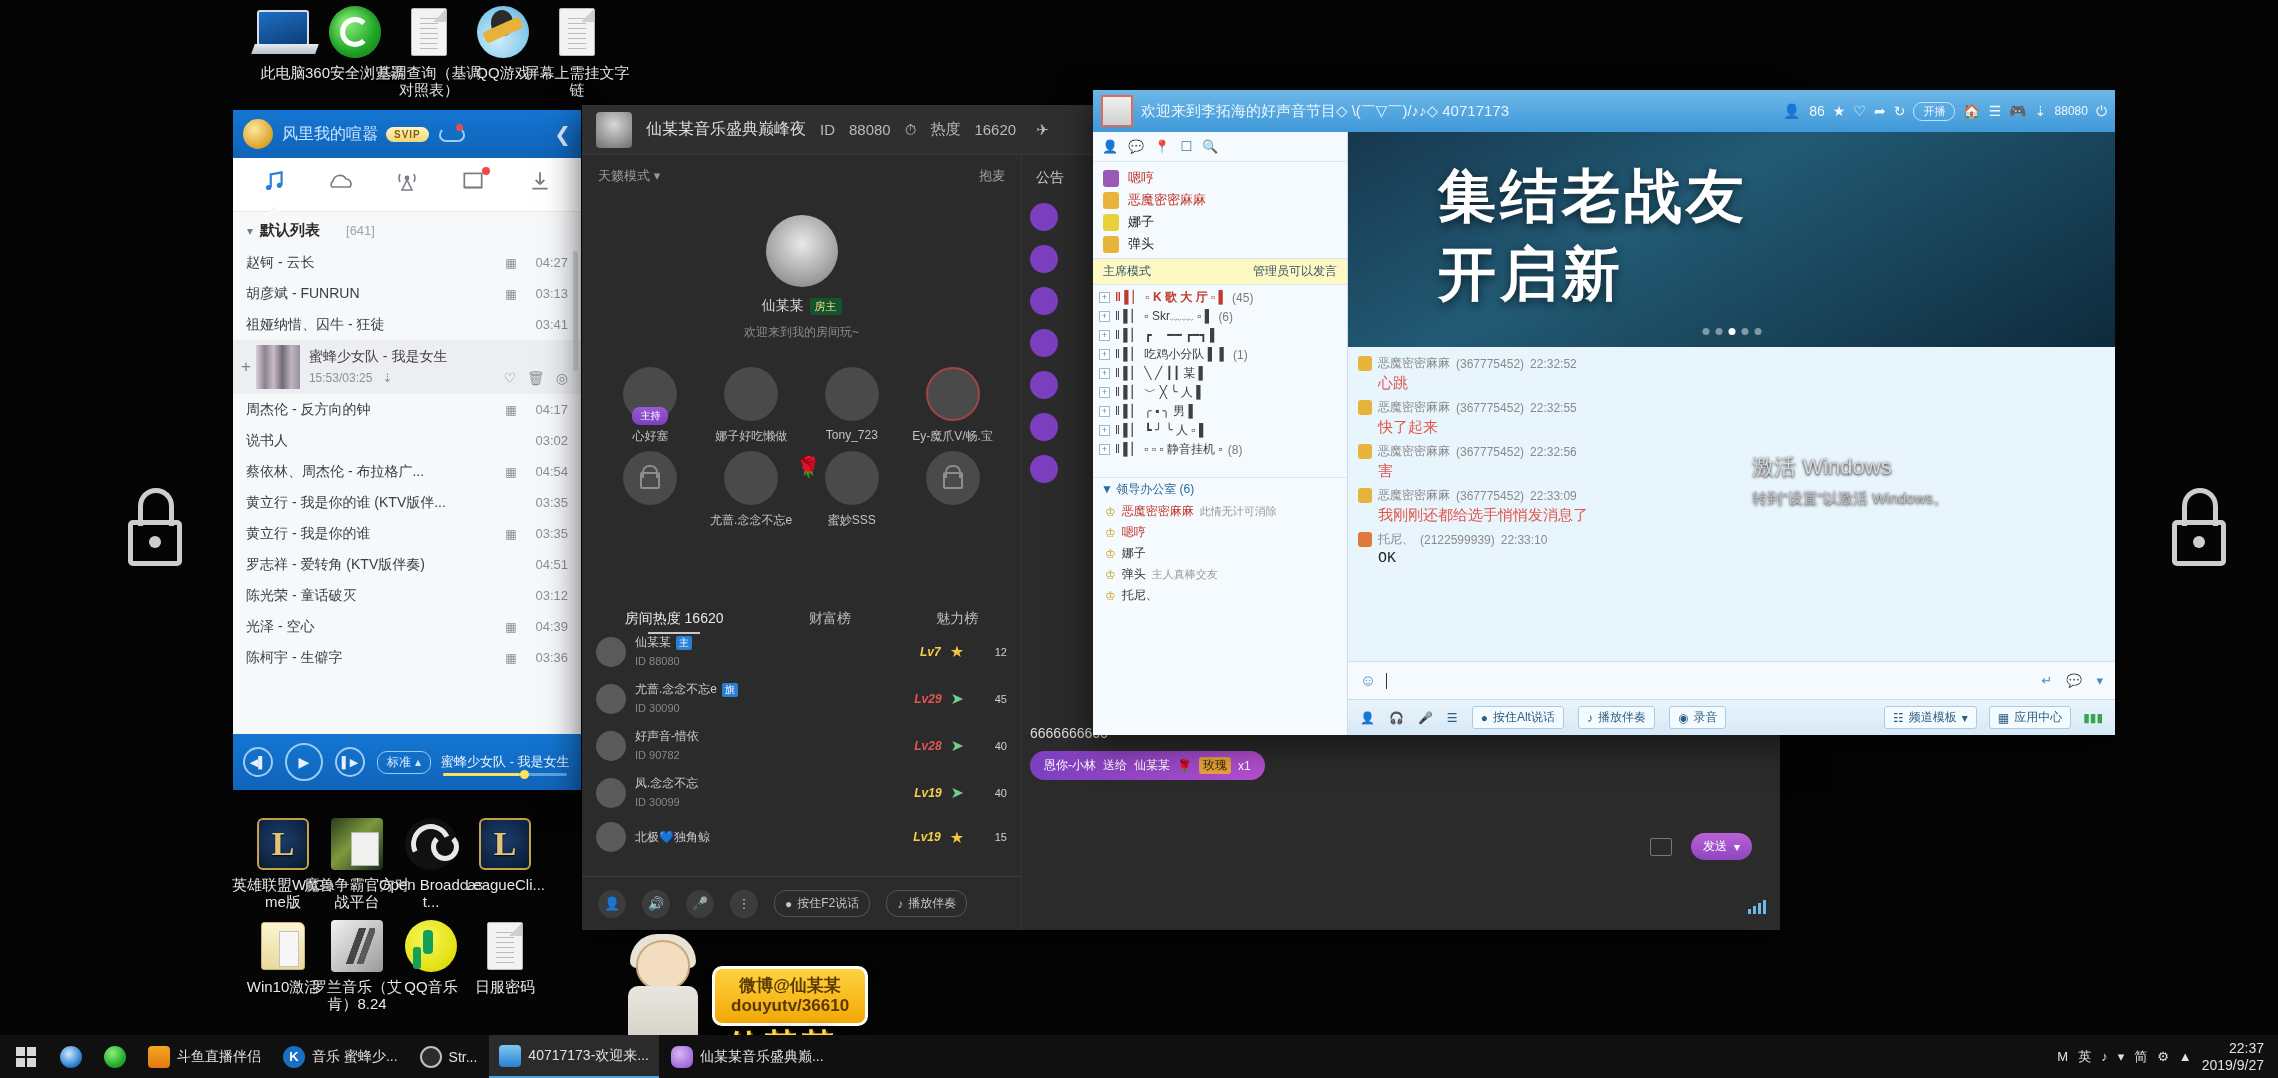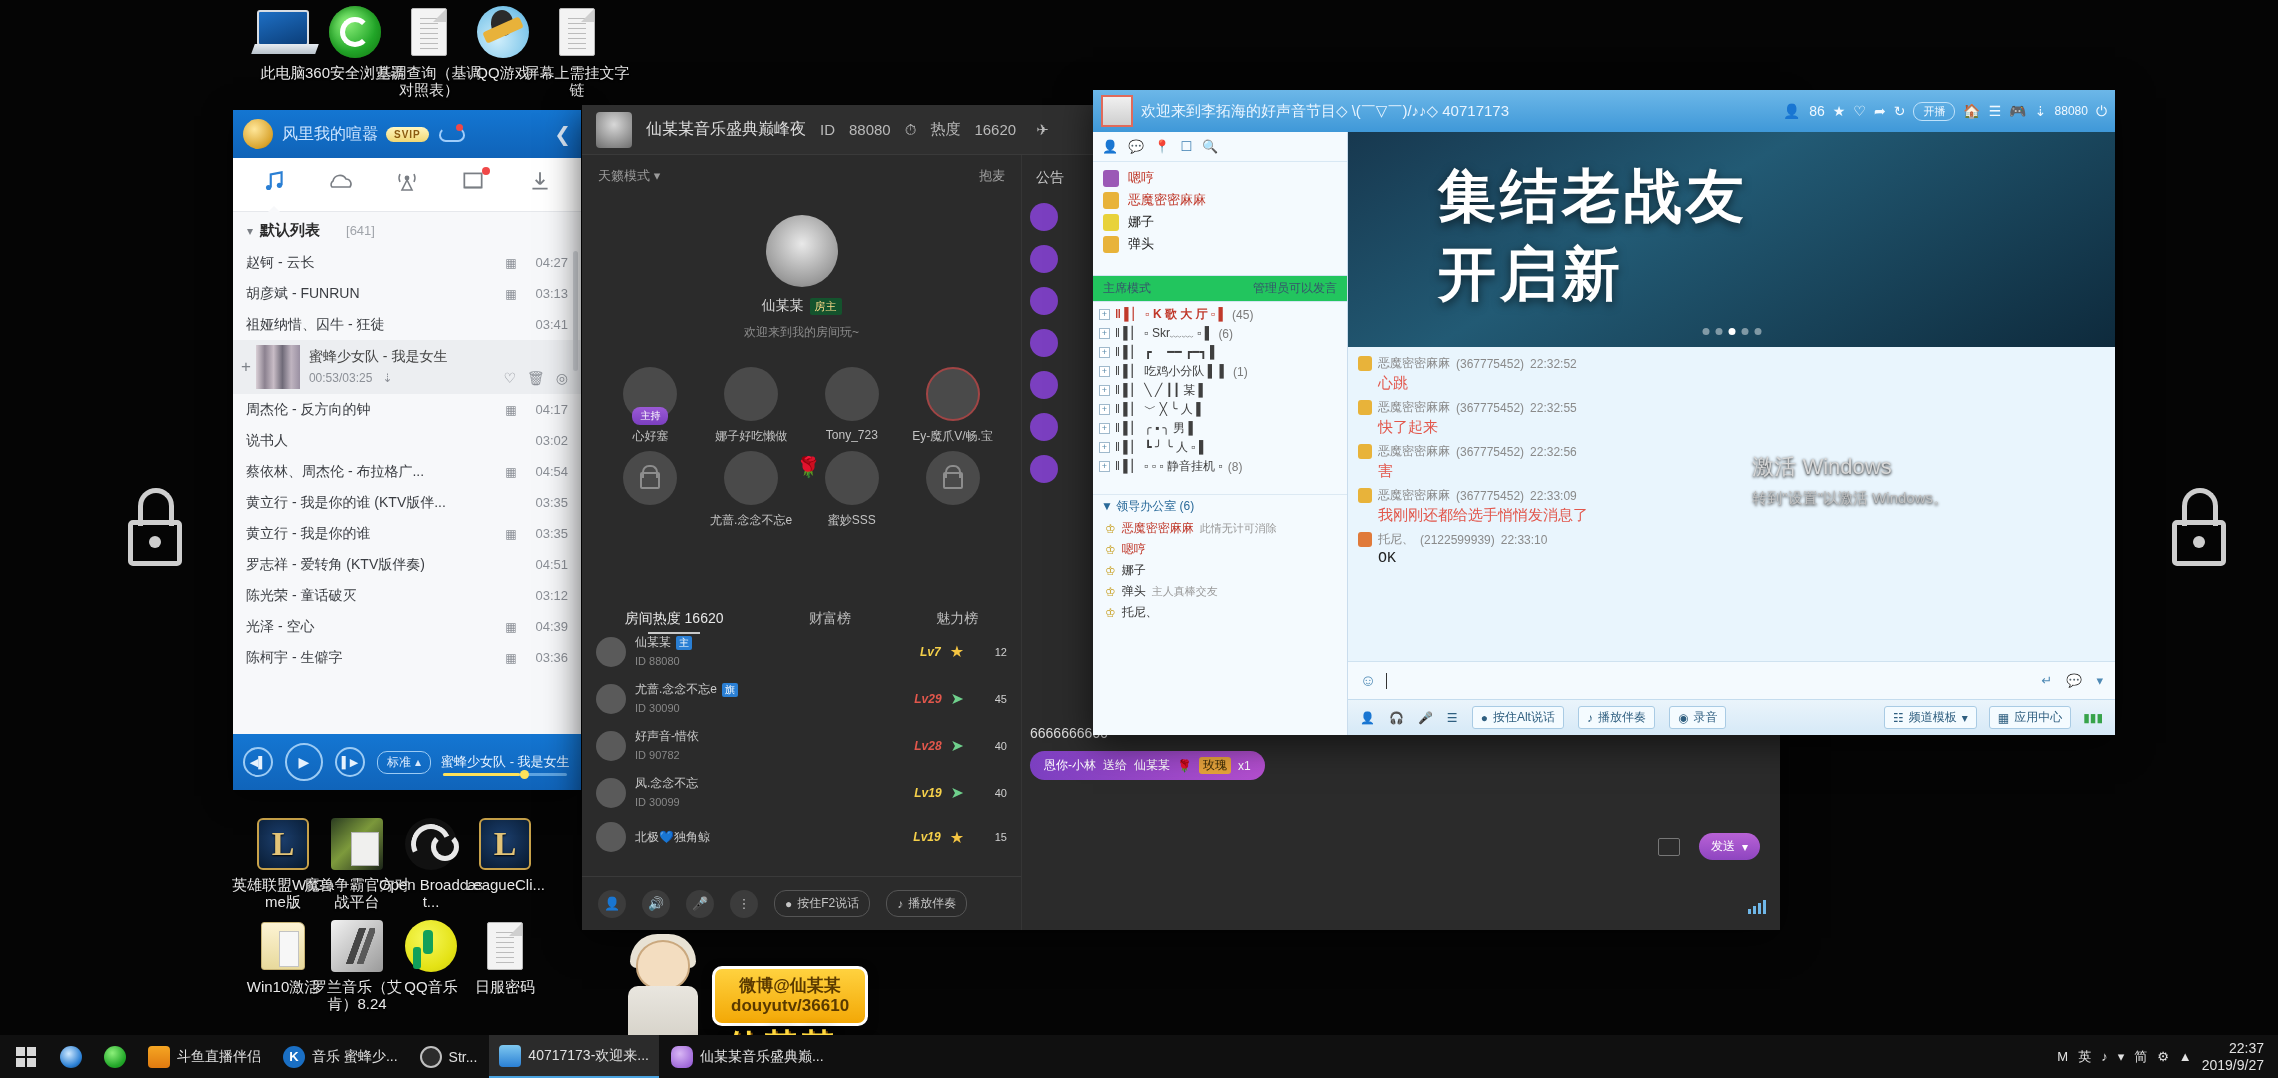--- a/index.html
+++ b/index.html
@@ -179,42 +179,42 @@
 
   #room .rightpane{flex:1;position:relative;background:#2b2b2b;}
   #room .rightpane .notice{position:absolute;left:14px;top:14px;font-size:14px;color:#c9c9c9;}
   #room .giftcol{position:absolute;left:8px;top:48px;display:flex;flex-direction:column;gap:14px;}
   #room .giftcol .g{width:28px;height:28px;border-radius:50%;background:#7b3fc0;}
   #room .msgs{position:absolute;left:8px;right:12px;bottom:150px;}
   #room .chatline{font-size:14px;color:#dcdcdc;margin-bottom:10px;}
   #room .bubble{display:inline-flex;align-items:center;gap:7px;background:linear-gradient(90deg,#7b3fc0,#b44fd0);
           border-radius:16px;padding:6px 14px;font-size:12px;color:#fff;}
   #room .bubble .bx{background:#e6a33c;color:#3a2a05;border-radius:3px;padding:0 4px;}
-  #room .inputbar{position:absolute;left:12px;right:8px;bottom:64px;height:56px;}
+  #room .inputbar{position:absolute;left:12px;right:16px;bottom:64px;height:56px;}
   #room .inputbar .imgbtn{position:absolute;right:92px;bottom:10px;width:22px;height:18px;border:1px solid #777;border-radius:2px;}
   #room .sendbtn{position:absolute;right:12px;bottom:6px;background:linear-gradient(#b862d6,#8e45c0);color:#fff;
           border-radius:14px;padding:5px 12px;font-size:12px;display:flex;gap:7px;align-items:center;}
   #room .netbars{position:absolute;right:14px;bottom:16px;display:flex;gap:2px;align-items:flex-end;}
   #room .netbars i{display:block;width:3px;background:#6fb7e8;}
 
   
   #yy{position:absolute;left:1093px;top:90px;width:1022px;height:645px;background:#eaf4fb;
       box-shadow:0 8px 34px rgba(0,0,0,.6);overflow:hidden;}
   #yy .ytop{height:42px;background:linear-gradient(#6cb7e8,#3f98d8);display:flex;align-items:center;padding:0 8px;gap:8px;}
   #yy .ytop .ya{width:32px;height:32px;background:linear-gradient(#f0f0f0,#cfcfcf);border:2px solid #e06a5a;flex:none;}
   #yy .ytop .yt{font-size:15px;color:#e8f4ff;white-space:nowrap;overflow:hidden;text-overflow:ellipsis;flex:1;}
   #yy .ytop .icn{color:#f0f8ff;font-size:14px;}
   #yy .ycols{display:flex;height:603px;}
   #yy .ychan{width:255px;background:#f4fafe;border-right:1px solid #c9dced;display:flex;flex-direction:column;}
   #yy .chtools{height:30px;display:flex;align-items:center;gap:10px;padding:0 9px;border-bottom:1px solid #d8e8f4;color:#3e7fb1;font-size:13px;}
   #yy .mics{padding:5px 0 3px;}
   #yy .microw{display:flex;align-items:center;gap:9px;padding:2px 10px;font-size:13px;}
   #yy .microw .shirt{width:16px;height:17px;flex:none;}
   #yy .modebar{display:flex;justify-content:space-between;align-items:center;padding:4px 10px;font-size:12px;
-       color:#36556b;background:#22c55e;border-top:1px solid #d3e5f2;border-bottom:1px solid #d3e5f2;margin-top:17px;}
+       color:#36556b;background:#fef9c3;border-top:1px solid #d3e5f2;border-bottom:1px solid #d3e5f2;}
   #yy .chanlist{flex:1;overflow:hidden;padding-top:3px;}
   #yy .chrow{display:flex;align-items:center;gap:5px;padding:1px 6px;font-size:12px;color:#3f3f3f;white-space:nowrap;}
   #yy .chrow .exp{width:11px;height:11px;border:1px solid #9fb9cc;background:#fff;color:#5b8bab;font-size:9px;
        line-height:9px;text-align:center;flex:none;}
   #yy .chrow .cnt{color:#7a7a7a;}
   #yy .subsec{padding:3px 8px;font-size:12px;color:#2a6a9a;border-top:1px solid #dce9f3;margin-top:18px;}
   #yy .memrow{display:flex;align-items:center;gap:6px;padding:2px 12px;font-size:12px;color:#333;}
   #yy .ychat{flex:1;position:relative;background:#ddeefb;}
   #yy .banner{position:absolute;left:0;right:0;top:0;height:215px;
        background:linear-gradient(150deg,#17384f,#225a74 40%,#0e2a3c);overflow:hidden;}
@@ -446,21 +446,21 @@
         <span class="mv"></span>
         <span class="dur">03:41</span>
       </div>
 
       <div class="row playing">
         <span class="plus">+</span>
         <span class="cover"></span>
         <span class="meta">
           <span class="t1">蜜蜂少女队 - 我是女生</span>
           <span class="t2">
-            <span>00:53/03:25</span>
+            <span>15:53/03:25</span>
             <span>⇣</span>
             <span class="acts" style="margin-left:auto">
               <span>♡</span>
               <span>🗑</span>
               <span>◎</span>
             </span>
           </span>
         </span>
       </div>
 

